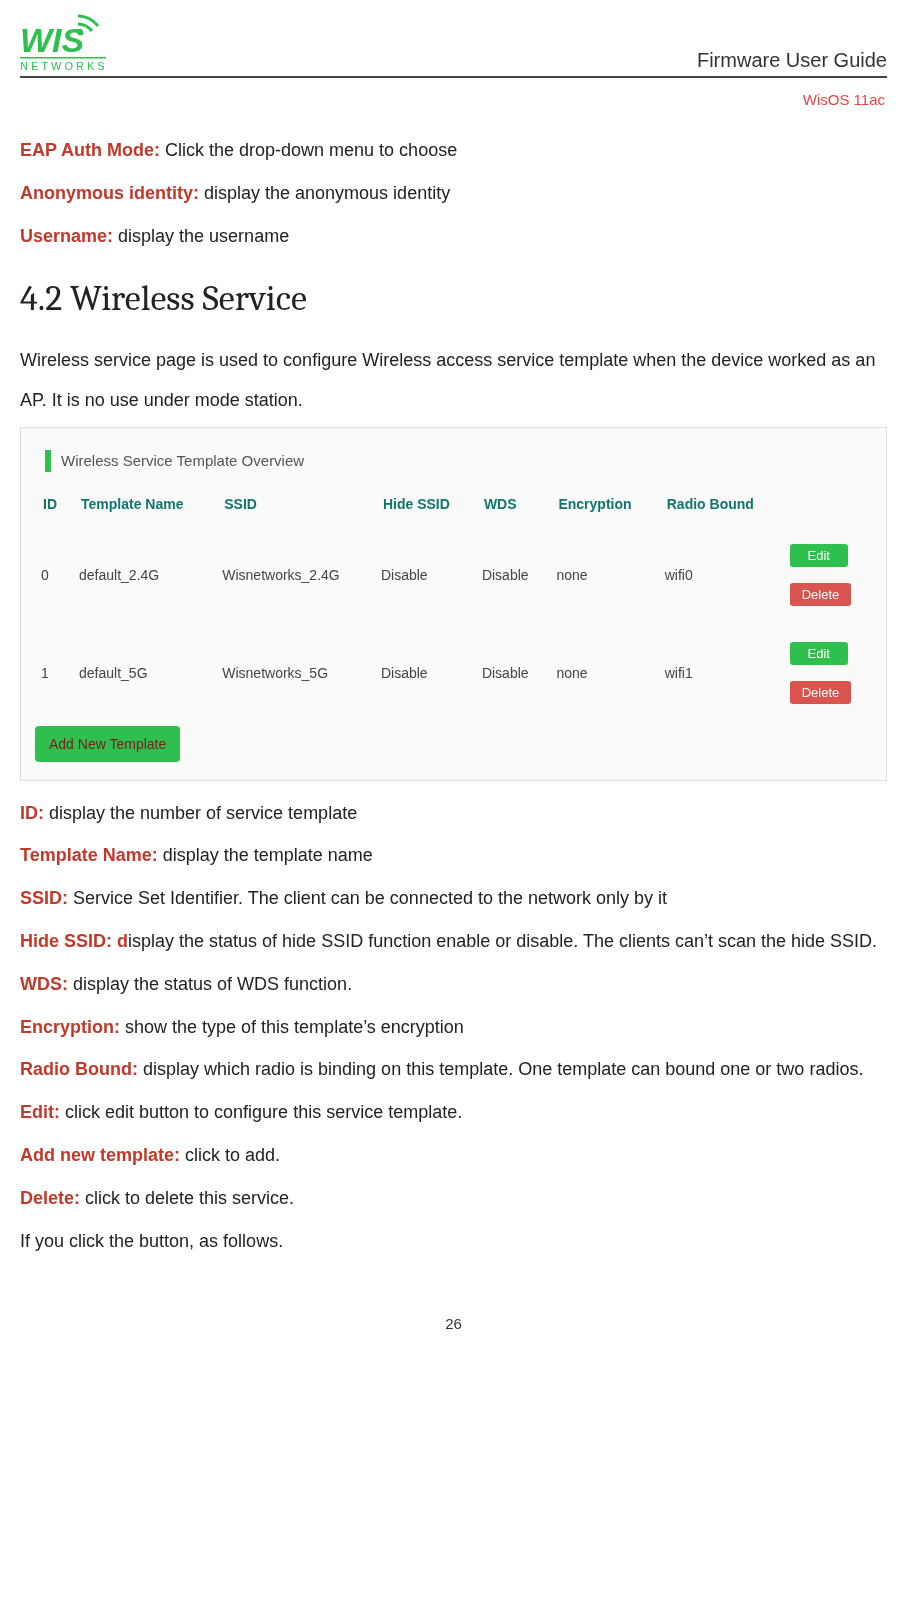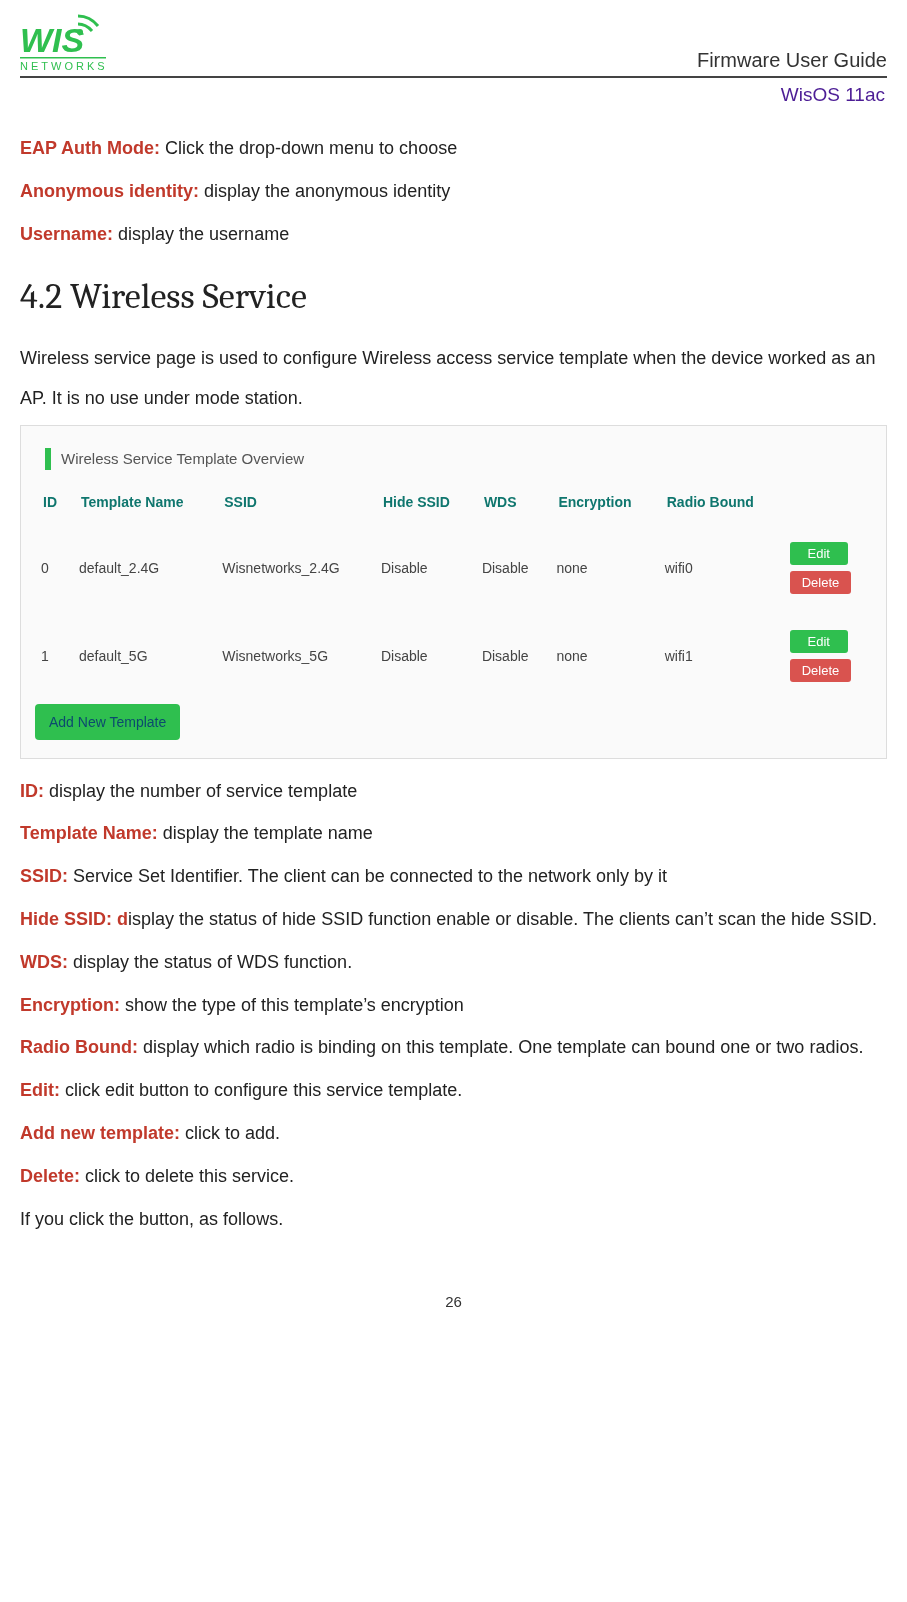--- a/index.html
+++ b/index.html
@@ -13,21 +13,21 @@
   }
   .header-row {
     display: flex;
     align-items: flex-end;
     justify-content: space-between;
     border-bottom: 2px solid #444;
     padding-bottom: 4px;
   }
   .logo { display: flex; align-items: center; }
   .header-right { text-align: right; font-size: 20px; color: #333; }
-  .sub-header { text-align: right; font-size: 19px; color: #4c1d95; margin: 6px 0 28px 0; padding-right: 2px; }
+  .sub-header { text-align: right; font-size: 15px; color: #ef4444; margin: 13px 0 28px 0; padding-right: 2px; }
   .def-line { margin: 10px 0 14px 0; font-size: 18px; line-height: 1.6; }
   .def-term { color: #c1392b; font-weight: bold; }
   h2.section-heading { font-size: 36px; font-weight: 400; margin: 28px 0 22px 0; font-family: Cambria, Georgia, serif; }
   p.body-text { font-size: 18px; line-height: 2.2; margin-bottom: 6px; }
   .ui-panel {
     border: 1px solid #ddd;
     background: #fafafa;
     margin: 6px 0 18px 0;
     padding: 12px;
     font-size: 14px;
@@ -40,30 +40,30 @@
     color: #555;
   }
   .panel-title .bar { width: 6px; height: 22px; background: #2fbf4f; margin-right: 10px; }
   table.ui-table { width: 100%; border-collapse: collapse; }
   table.ui-table th {
     text-align: left; font-weight: bold; font-size: 14px;
     padding: 10px 8px 14px 10px; color: #0f766e;
   }
   table.ui-table td { padding: 18px 8px; font-size: 14px; color: #444; }
   .radio-link { color: #2fbf4f; }
-  .btn-stack { display: flex; flex-direction: column; gap: 6px; align-items: flex-start; }
+  .btn-stack { display: flex; flex-direction: column; gap: 16px; align-items: flex-start; }
   .btn {
     display: inline-block; padding: 4px 12px; border-radius: 3px;
     color: #fff; font-size: 13px; text-align: center; min-width: 58px;
     cursor: pointer;
   }
   .btn-green { background: #2fbf4f; }
   .btn-red { background: #d9534f; }
   .add-bar { padding: 4px 0 6px 2px; }
-  .btn-add { background: #2fbf4f; color: #0c4a6e; padding: 10px 14px; border-radius: 4px; display: inline-block; font-size: 14px; cursor: pointer; }
+  .btn-add { background: #2fbf4f; color: #7f1d1d; padding: 10px 14px; border-radius: 4px; display: inline-block; font-size: 14px; cursor: pointer; }
   .page-num { text-align: center; margin-top: 60px; font-size: 15px; color: #333; }
   .logo svg { display: block; }
 </style>
 </head>
 <body>
 
 <div class="header-row">
   <div class="logo">
     <svg width="90" height="62" viewBox="0 0 90 62">
       <g fill="none" stroke="#2fbf4f" stroke-width="3">

